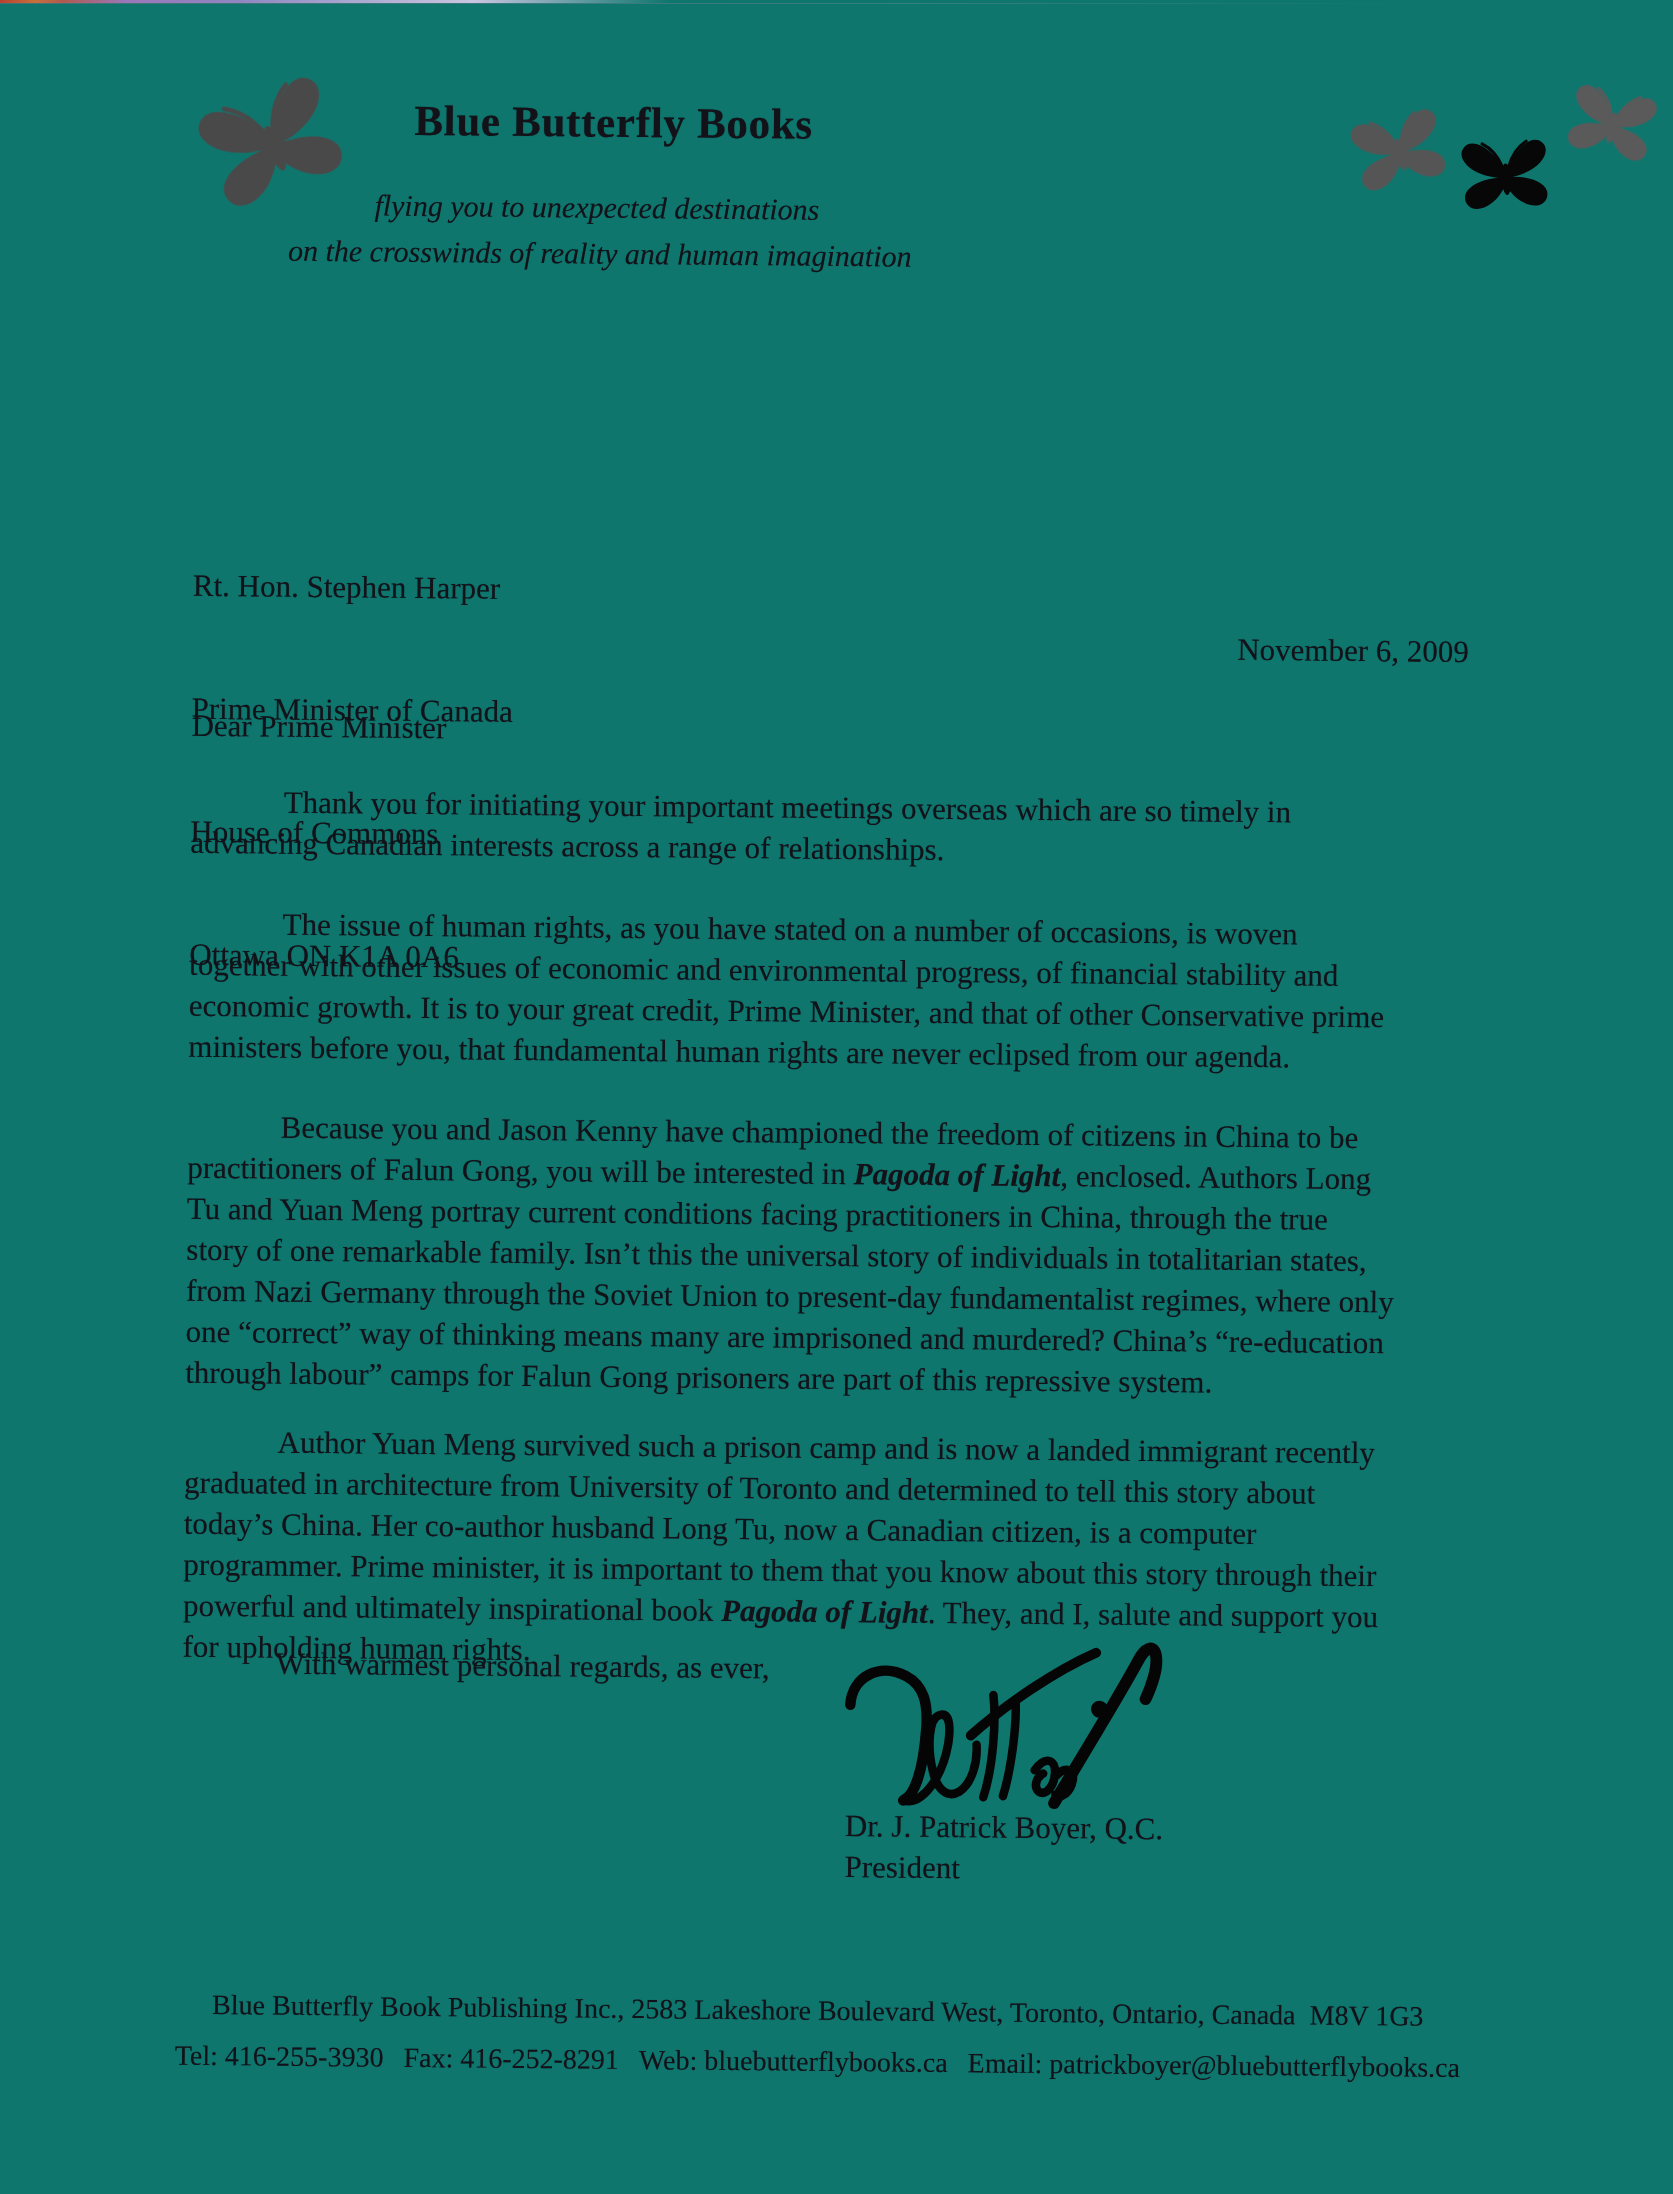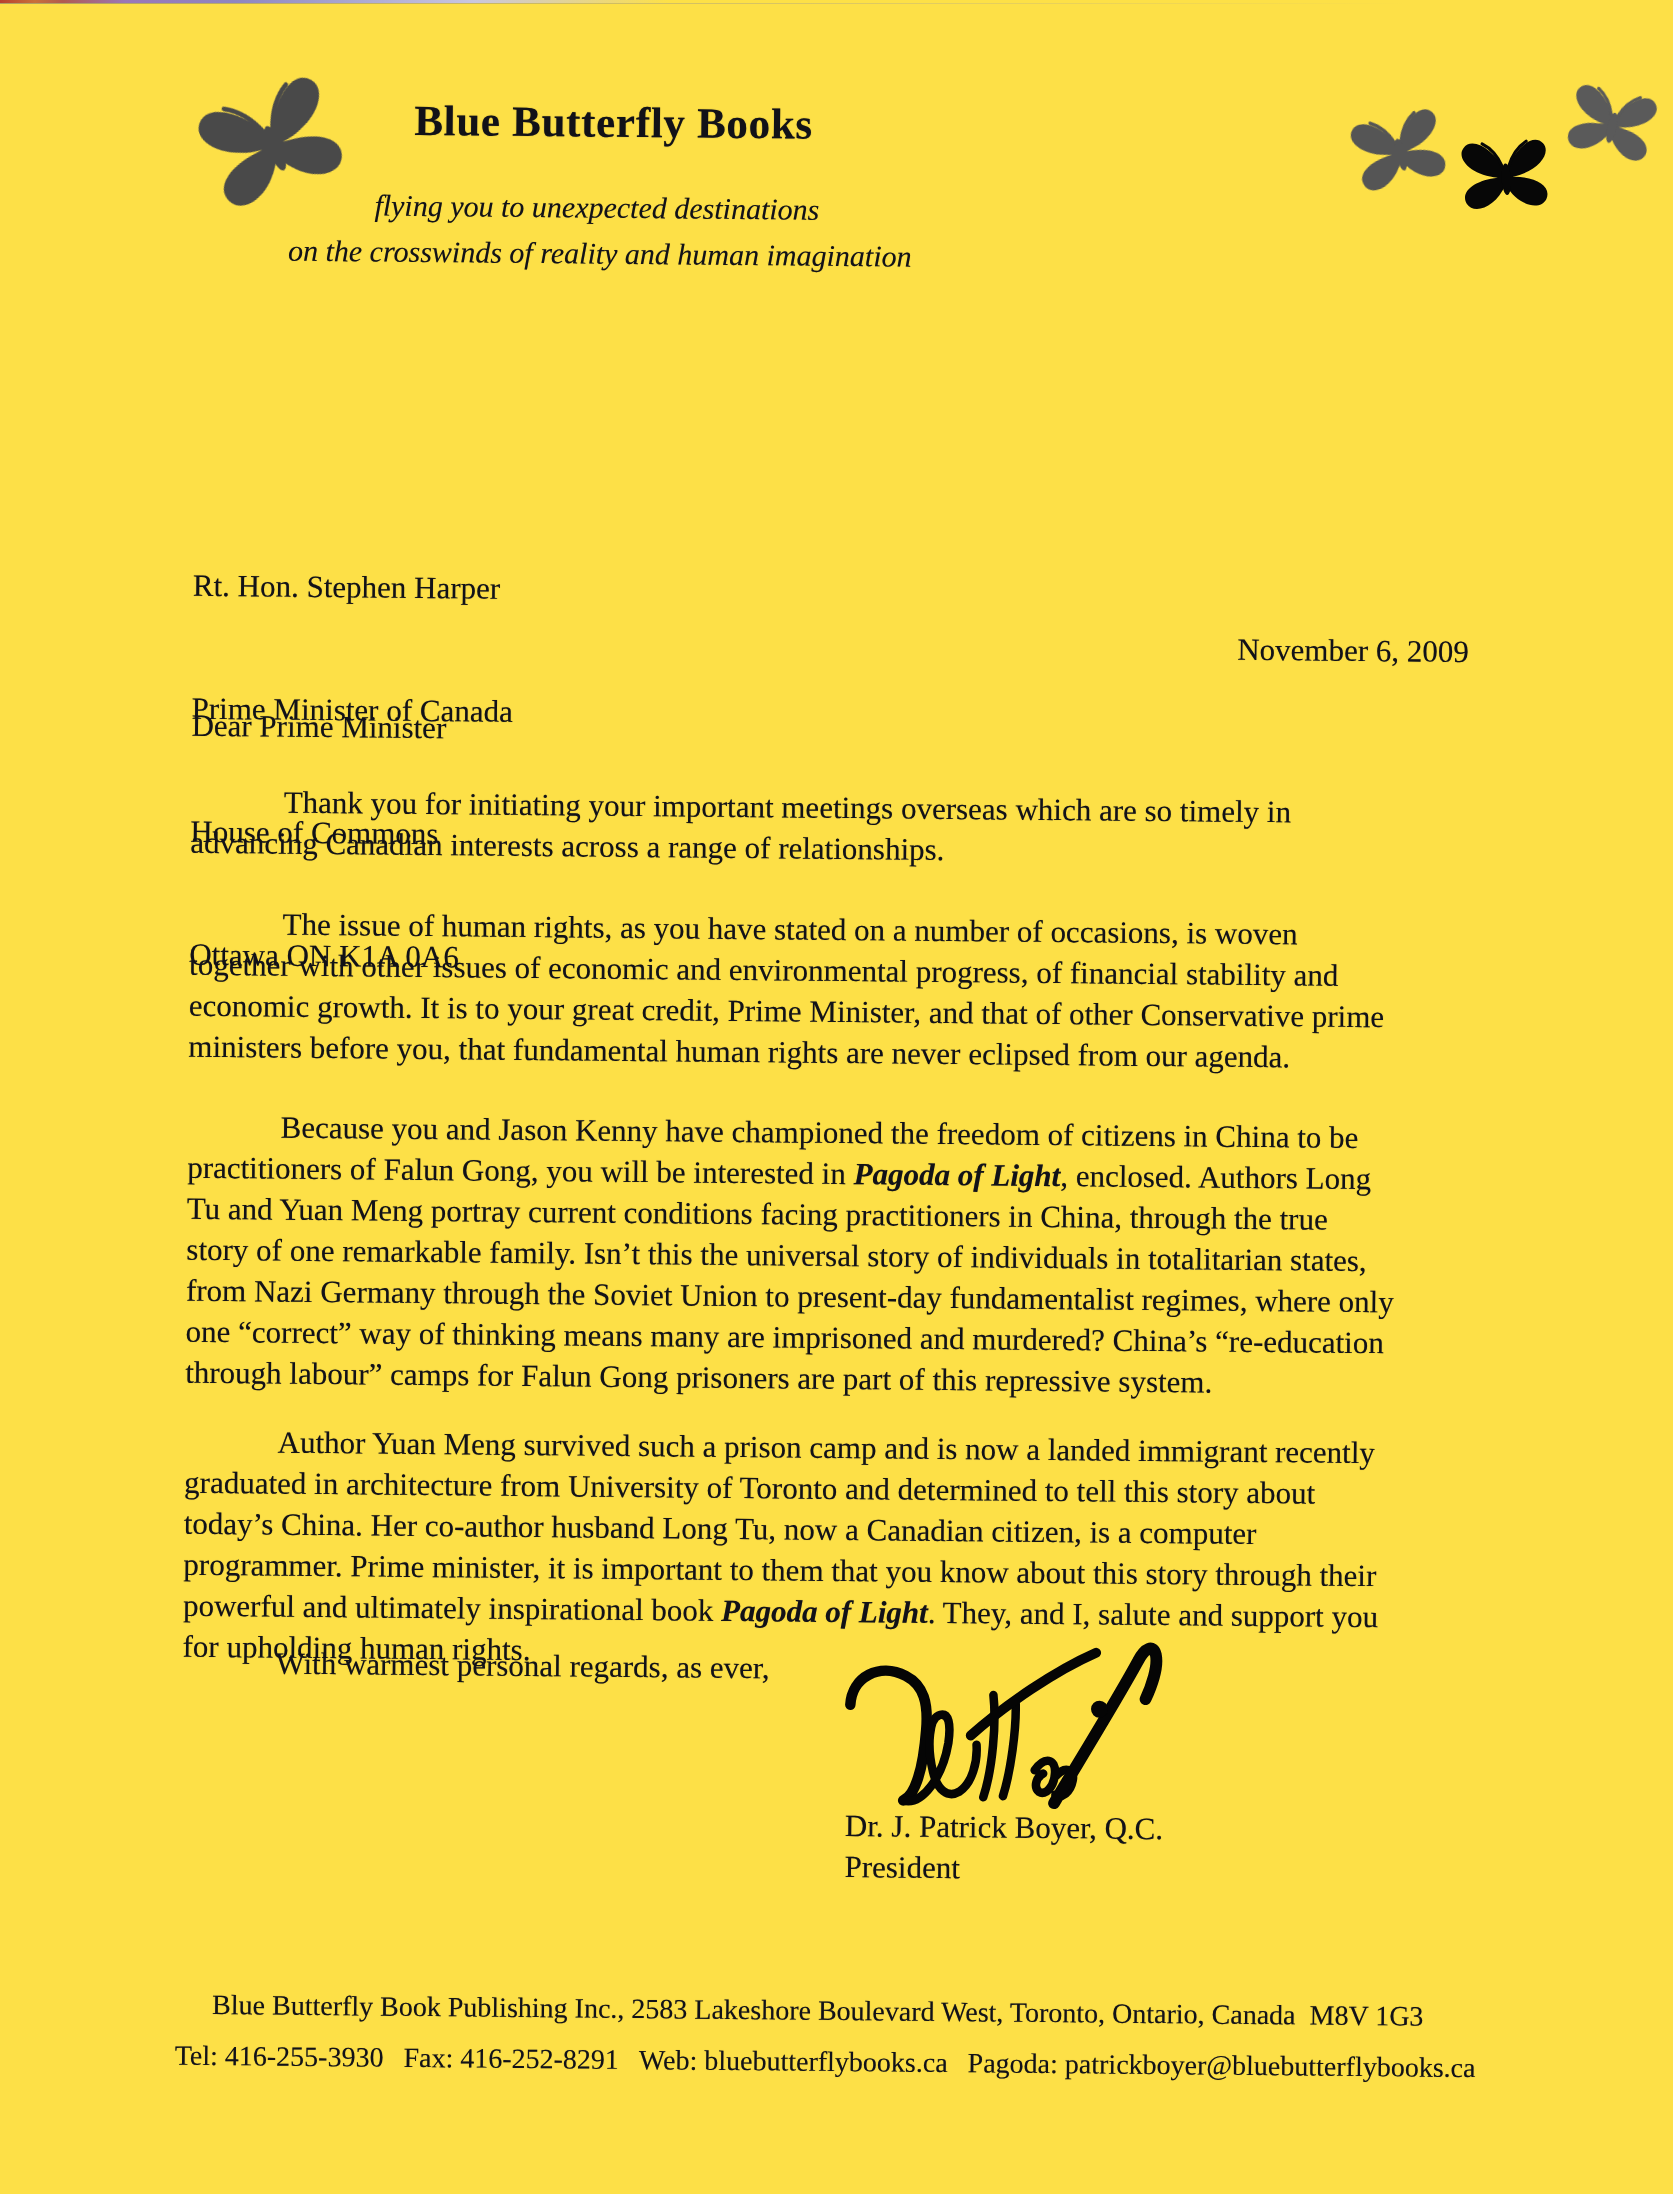--- a/index.html
+++ b/index.html
@@ -4,21 +4,21 @@
 <style>
   html,body{margin:0;padding:0;}
   body{
     width:1674px;height:2194px;
     background:#ffffff;
     font-family:"Liberation Serif", serif;
     color:#121218;
     overflow:hidden;
     position:relative;
   }
-  .page{position:absolute;inset:0;background:#fde047;}
+  .page{position:absolute;inset:0;background:#0f766e;}
   
   .top-streak{
     position:absolute;top:0;left:0;width:696px;height:3.3px;
     background:linear-gradient(90deg,
       #b8402f 0%, #c8703a 5%, #b05a50 9%, #9a77b8 18%,
       #8f86c0 34%, #a9a6d0 50%, #c9c6e0 68%, rgba(255,255,255,0) 96%);
   }
   .top-hairline{
     position:absolute;top:2.6px;left:0;width:1531px;height:1.3px;
     background:linear-gradient(90deg, rgba(110,110,125,.55), rgba(150,150,165,.28) 60%, rgba(255,255,255,0) 92%);
@@ -160,18 +160,18 @@
         <path d="M330 302 C360 250 422 148 456 84 C466 64 479 58 483 74 C487 92 477 122 468 142" stroke-width="18"></path>
       </g>
       <circle cx="398" cy="158" r="13" fill="#050505"></circle>
     </svg>
 
     <div class="abs txt sig-name">Dr. J. Patrick Boyer, Q.C.</div>
     <div class="abs txt sig-role">President</div>
 
     <div class="abs txt footer-1">Blue Butterfly Book Publishing Inc., 2583 Lakeshore Boulevard West, Toronto, Ontario, Canada  M8V 1G3</div>
     <div class="abs footer-2" style="text-shadow:0 0 0.7px rgba(15,15,35,.4);">
-      <span class="contact"><span>Tel:</span> <span>416-255-3930</span></span><span class="contact"><span>Fax:</span> <span>416-252-8291</span></span><span class="contact"><span>Web:</span> <span>bluebutterflybooks.ca</span></span><span class="contact"><span>Pagoda:</span> <span>patrickboyer@bluebutterflybooks.ca</span></span>
+      <span class="contact"><span>Tel:</span> <span>416-255-3930</span></span><span class="contact"><span>Fax:</span> <span>416-252-8291</span></span><span class="contact"><span>Web:</span> <span>bluebutterflybooks.ca</span></span><span class="contact"><span>Email:</span> <span>patrickboyer@bluebutterflybooks.ca</span></span>
     </div>
 
   </div>
 </div>
 
 
 </body></html>

